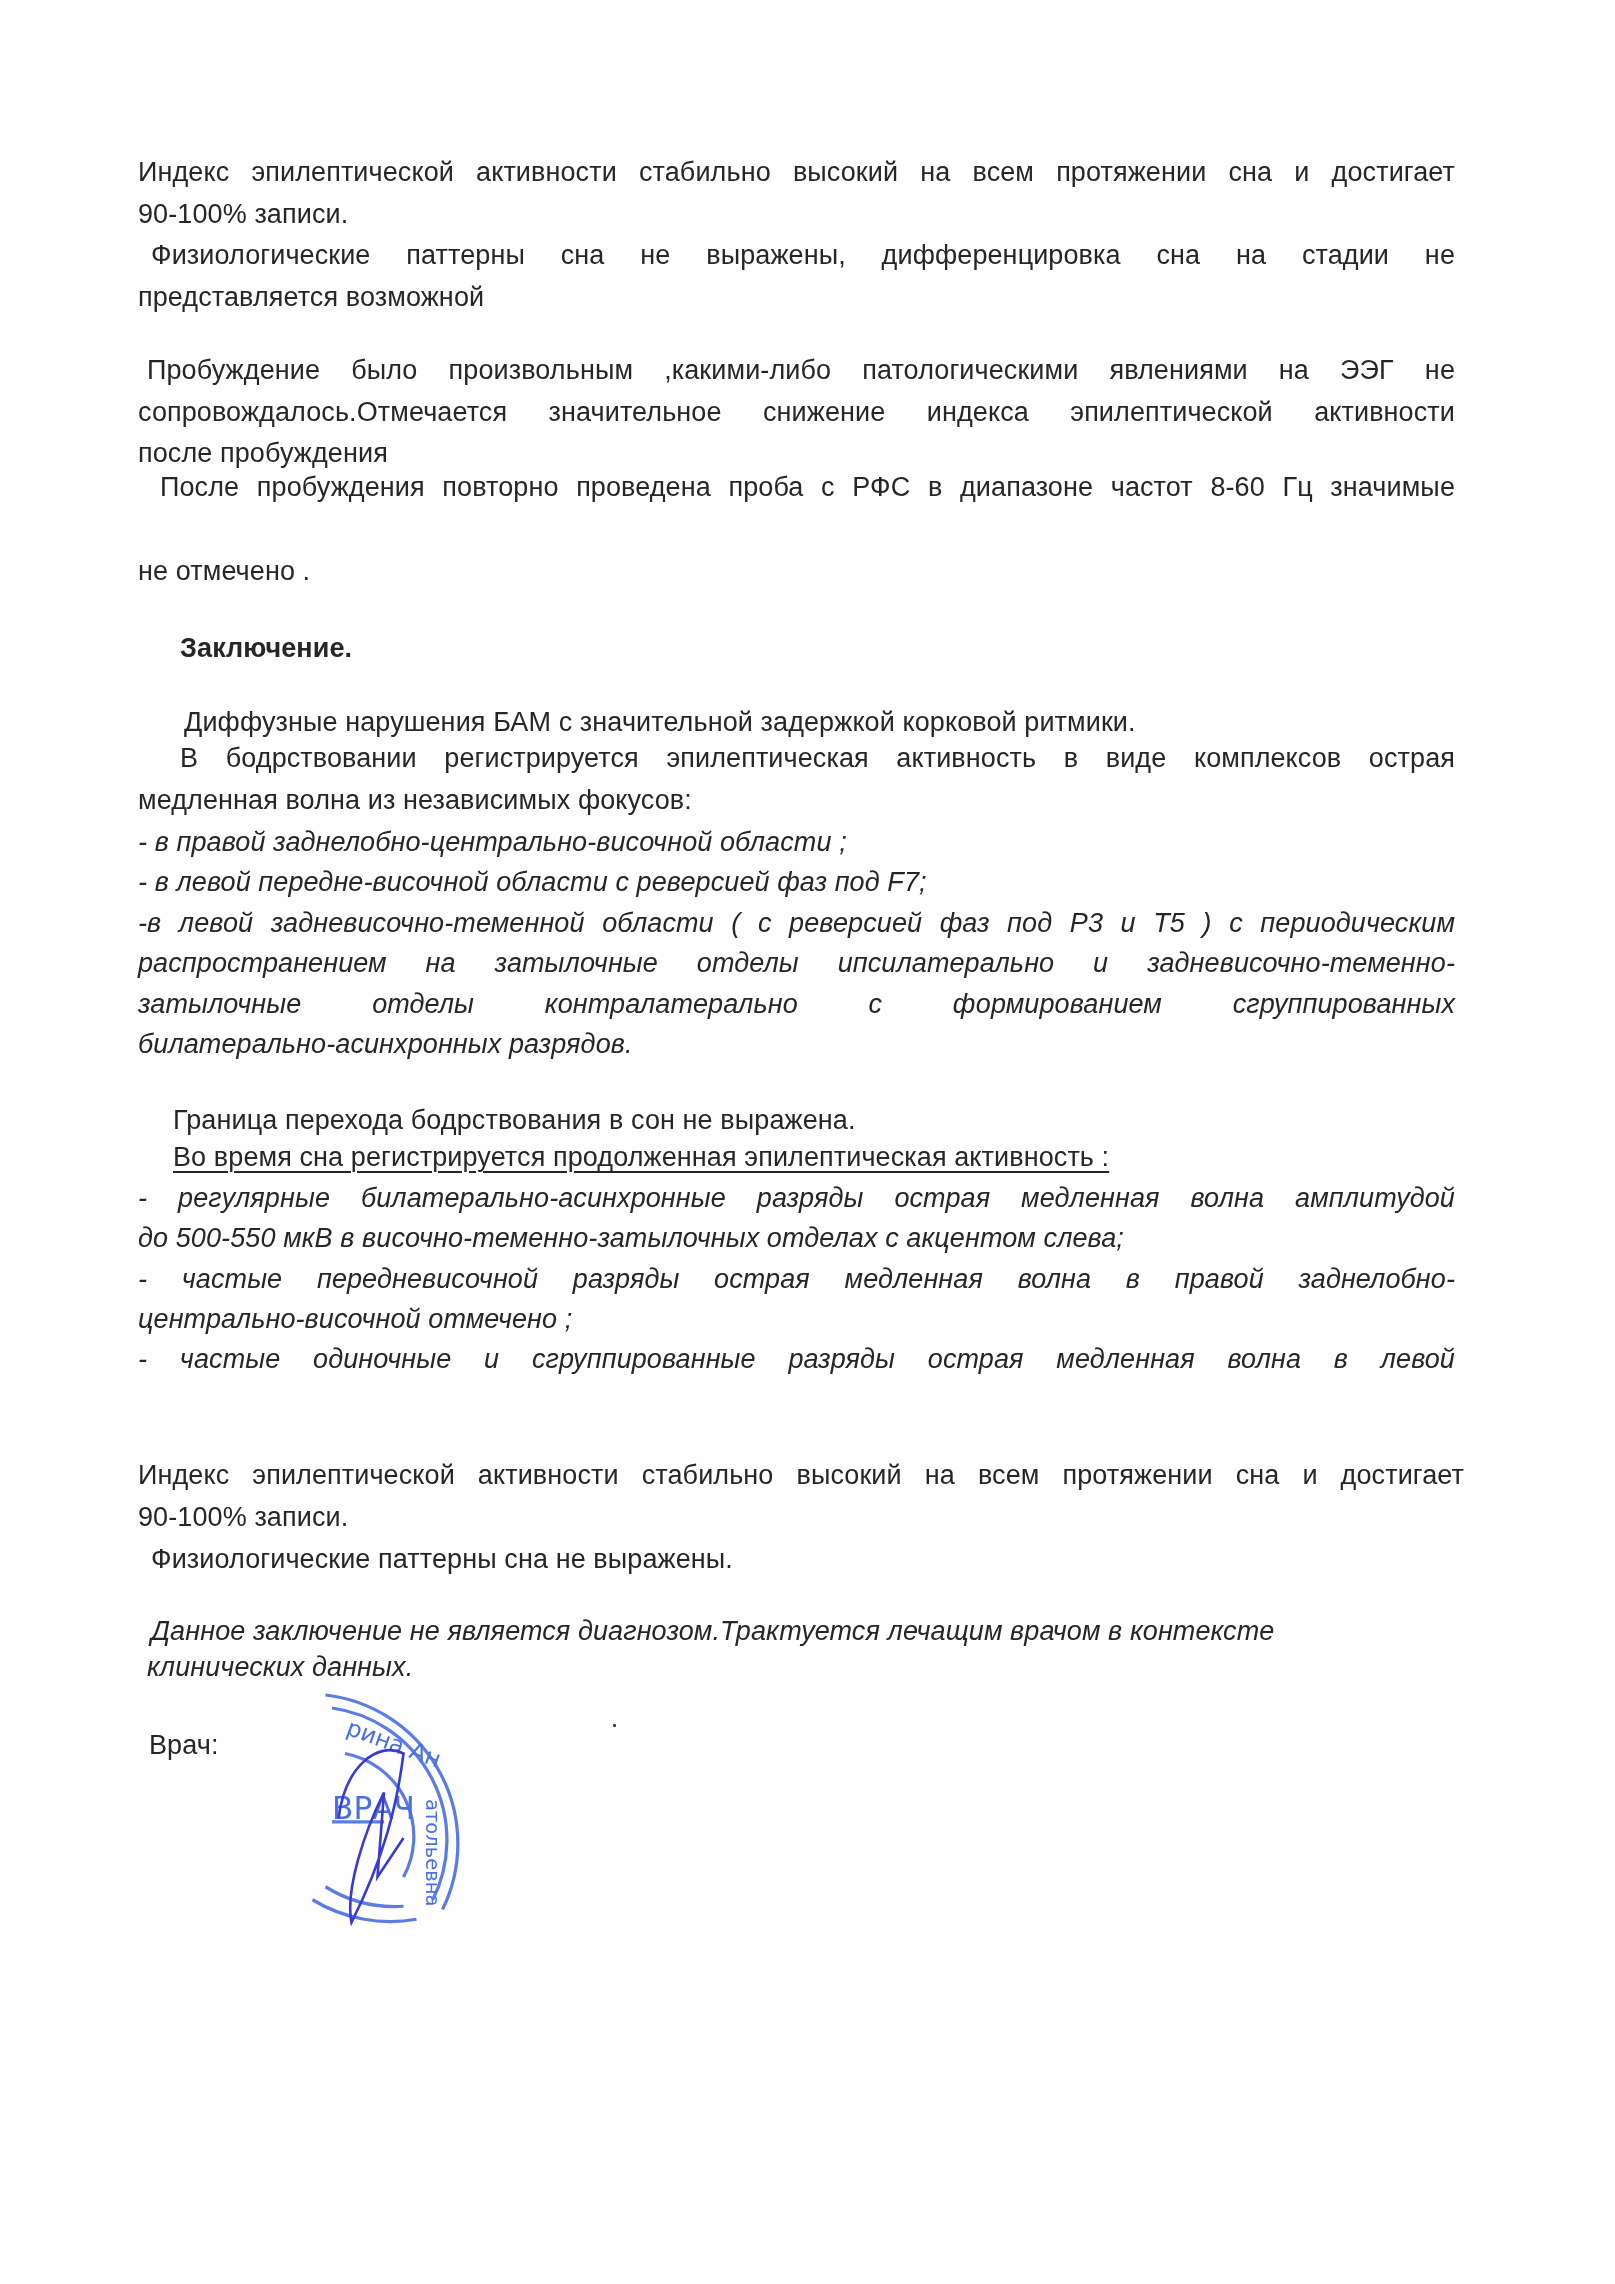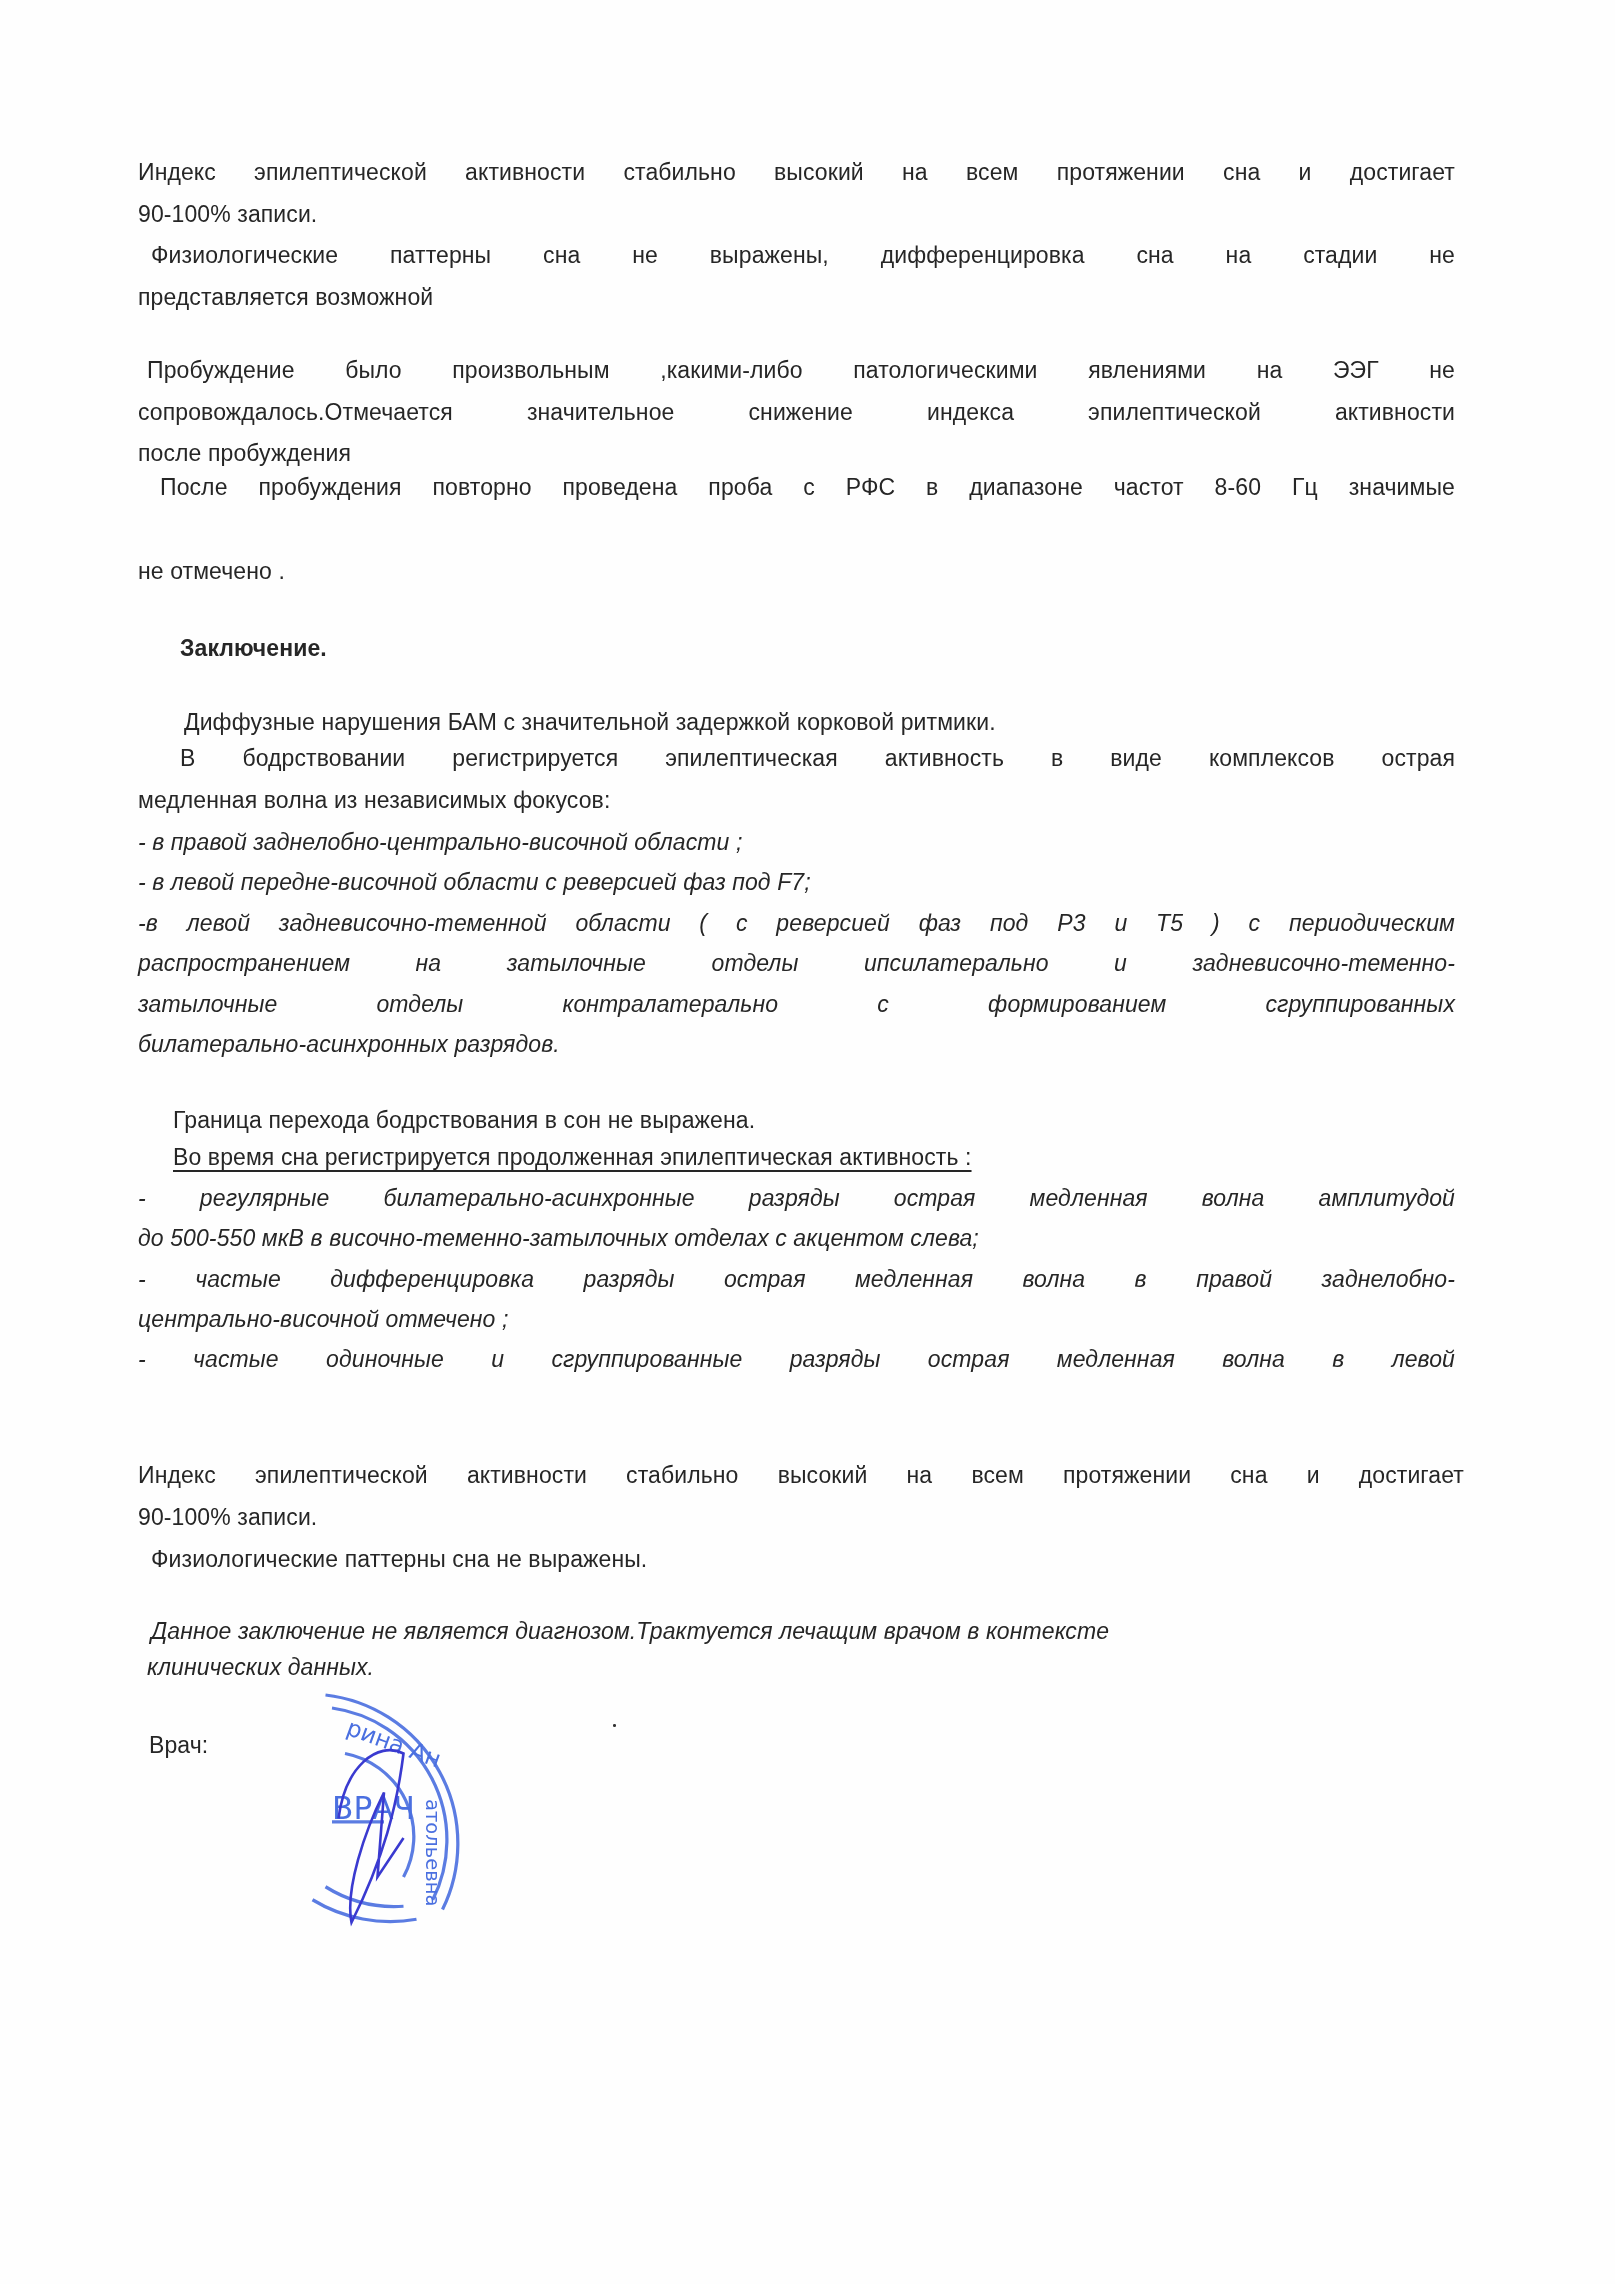--- a/index.html
+++ b/index.html
@@ -5,21 +5,21 @@
   html, body { margin: 0; padding: 0; background: #ffffff; }
   body { width: 1616px; height: 2284px; position: relative; overflow: hidden; }
   .page {
     position: absolute; left: 0; top: 0; width: 1616px; height: 2284px;
     background: #fefefe;
     font-family: "Liberation Sans", "DejaVu Sans", sans-serif;
     color: #262626;
   }
   .ln {
     position: absolute;
-    font-size: 23px;
+    font-size: 27px;
     line-height: 37px;
     white-space: nowrap;
     letter-spacing: 0.1px;
   }
   .just {
     text-align: justify;
     text-align-last: justify;
     width: 1317px;
     white-space: normal;
   }
@@ -55,21 +55,21 @@
   <div class="ln it" style="left:138px; top:864px;">-  в левой передне-височной области с реверсией фаз под F7;</div>
   <div class="ln it just" style="left:138px; top:905px;">-в левой задневисочно-теменной области ( с реверсией фаз под P3 и T5 ) с периодическим</div>
   <div class="ln it just" style="left:138px; top:945px;">распространением на затылочные отделы ипсилатерально и задневисочно-теменно-</div>
   <div class="ln it just" style="left:138px; top:986px;">затылочные отделы контралатерально с формированием сгруппированных</div>
   <div class="ln it" style="left:138px; top:1026px;">билатерально-асинхронных разрядов.</div>
 
   <div class="ln" style="left:173px; top:1102px;">Граница перехода бодрствования в сон не выражена.</div>
   <div class="ln ul" style="left:173px; top:1139px;">Во время сна регистрируется продолженная  эпилептическая активность :</div>
   <div class="ln it just" style="left:138px; top:1180px;">- регулярные  билатерально-асинхронные  разряды острая медленная волна амплитудой</div>
   <div class="ln it" style="left:138px; top:1220px;">до 500-550 мкВ в височно-теменно-затылочных отделах с акцентом слева;</div>
-  <div class="ln it just" style="left:138px; top:1261px;">- частые дифференцировка разряды острая медленная волна в правой заднелобно-</div>
+  <div class="ln it just" style="left:138px; top:1261px;">- частые передневисочной разряды острая медленная волна в правой заднелобно-</div>
   <div class="ln it" style="left:138px; top:1301px;">центрально-височной отмечено ;</div>
   <div class="ln it just" style="left:138px; top:1341px;">- частые одиночные и сгруппированные разряды острая медленная волна в левой</div>
 
   <div class="ln just" style="left:138px; top:1457px; width:1326px;">Индекс эпилептической активности стабильно высокий на всем протяжении сна и достигает</div>
   <div class="ln" style="left:138px; top:1499px;">90-100% записи.</div>
   <div class="ln" style="left:151px; top:1541px;">Физиологические паттерны сна не выражены.</div>
 
   <div class="ln it" style="left:151px; top:1613px;">Данное заключение не является диагнозом.Трактуется лечащим врачом  в контексте</div>
   <div class="ln it" style="left:147px; top:1649px;">клинических данных.</div>
 

